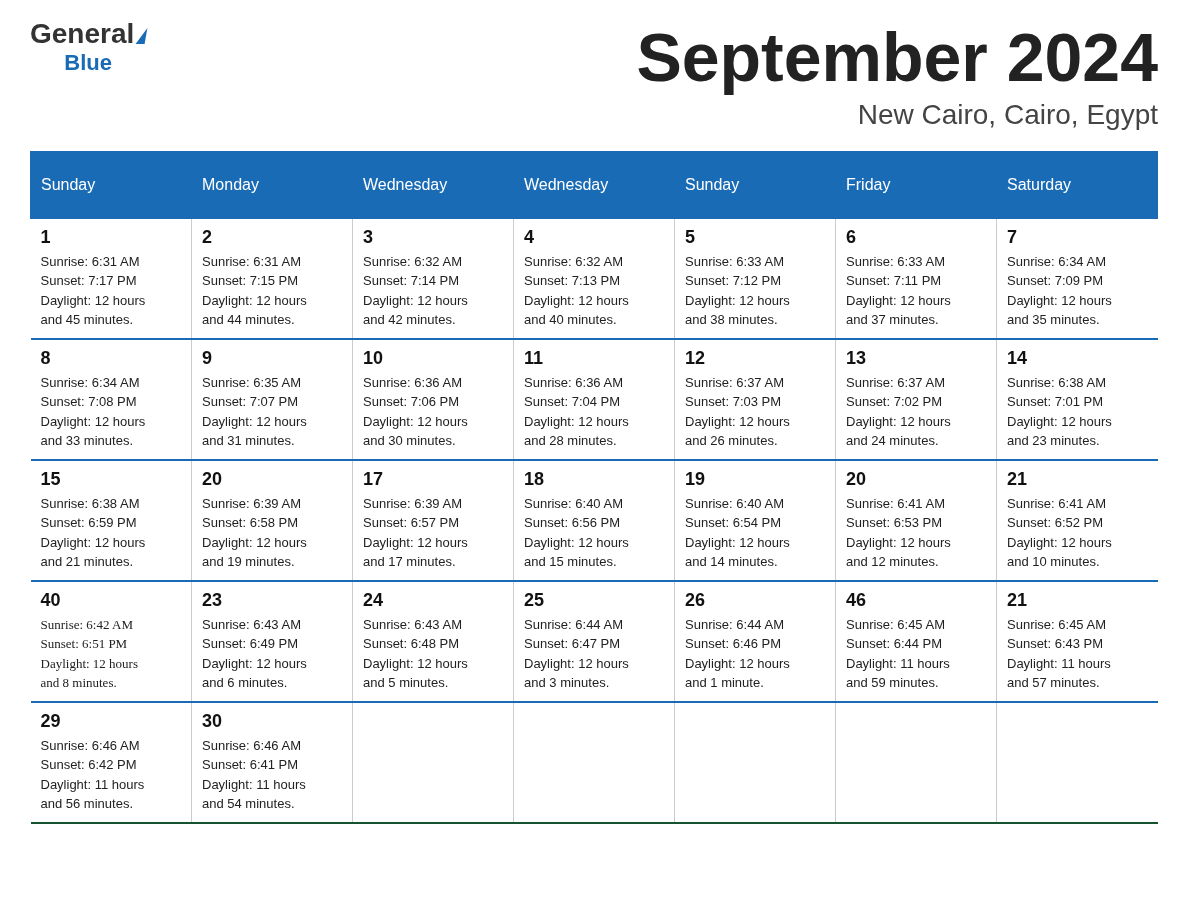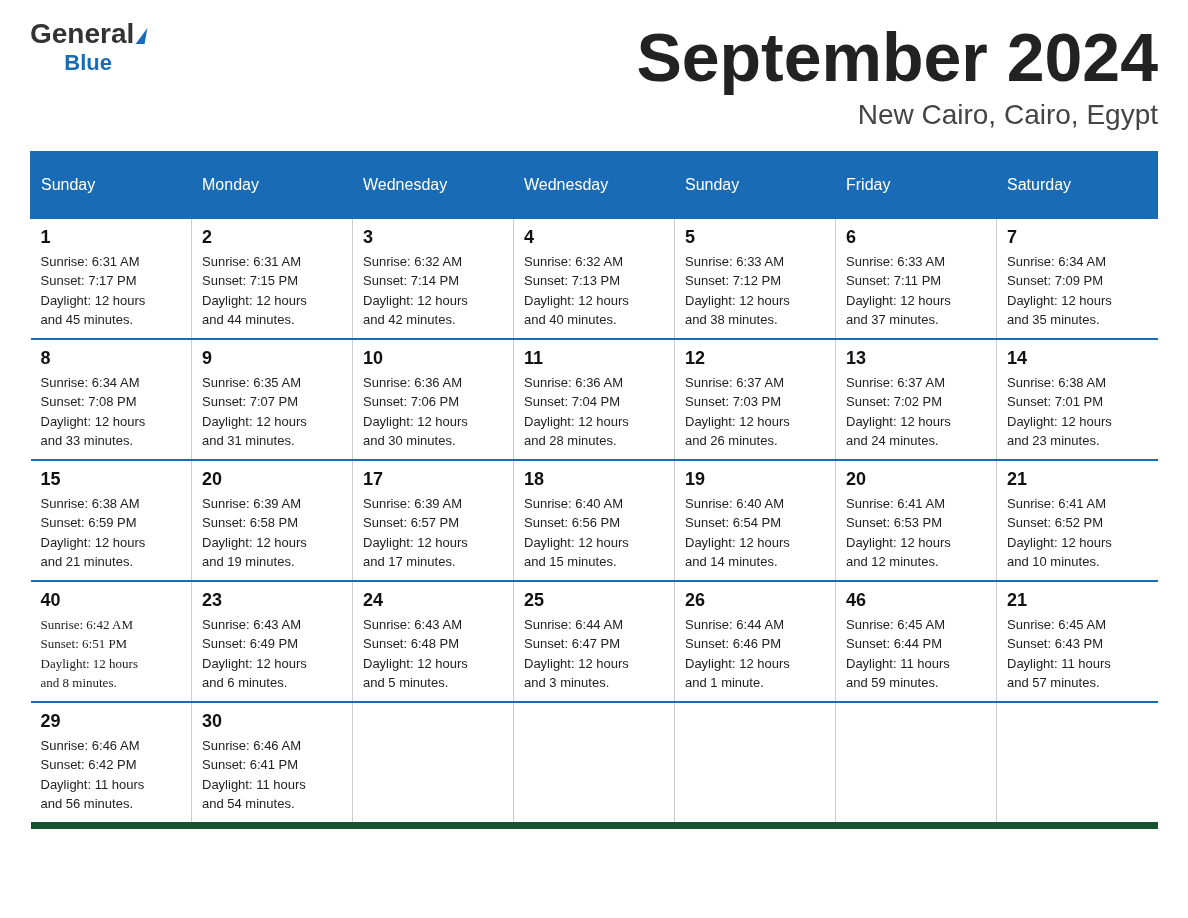--- a/index.html
+++ b/index.html
@@ -84,21 +84,21 @@
       display: block;
       margin-bottom: 4px;
       color: #111;
     }
     .day-info {
       color: #222;
       font-size: 13px;
       line-height: 1.5;
     }
     tbody tr:last-child {
-      border-bottom: 7px solid #14532d;
+      border-bottom: 2px solid #14532d;
     }
   </style>
 </head>
 <body>
 
 <div class="header">
   <div class="logo">
     <div class="logo-text">
       General<span style="display:inline-block;width:0;height:0;border-left:9px solid transparent;border-right:0px solid transparent;border-bottom:16px solid #1a6bb5;margin-left:3px;vertical-align:middle;transform:skewX(-10deg);"></span>
     </div>

